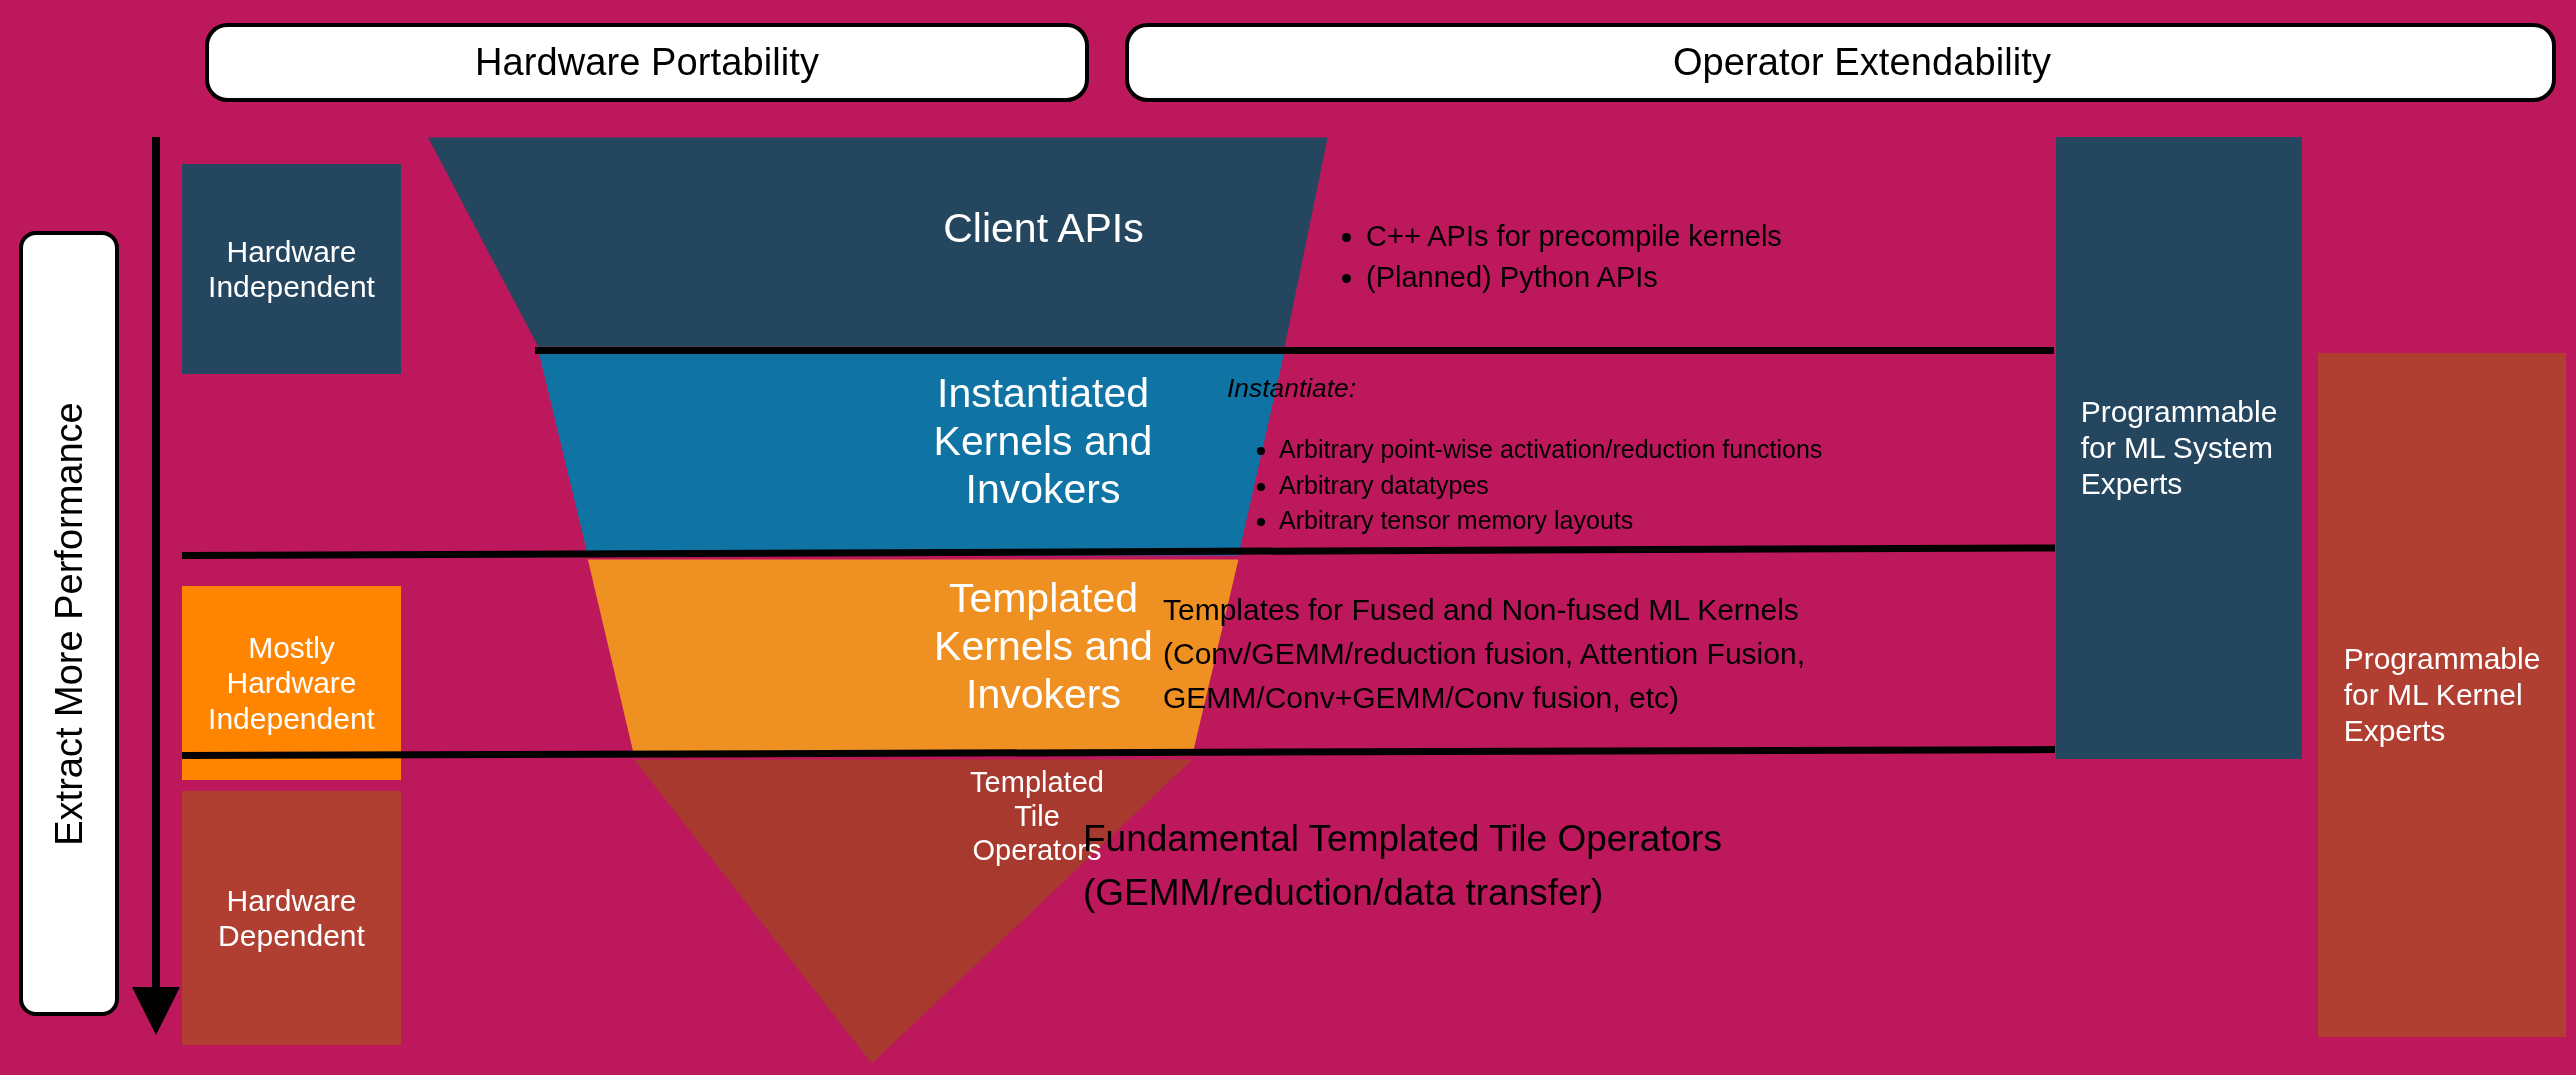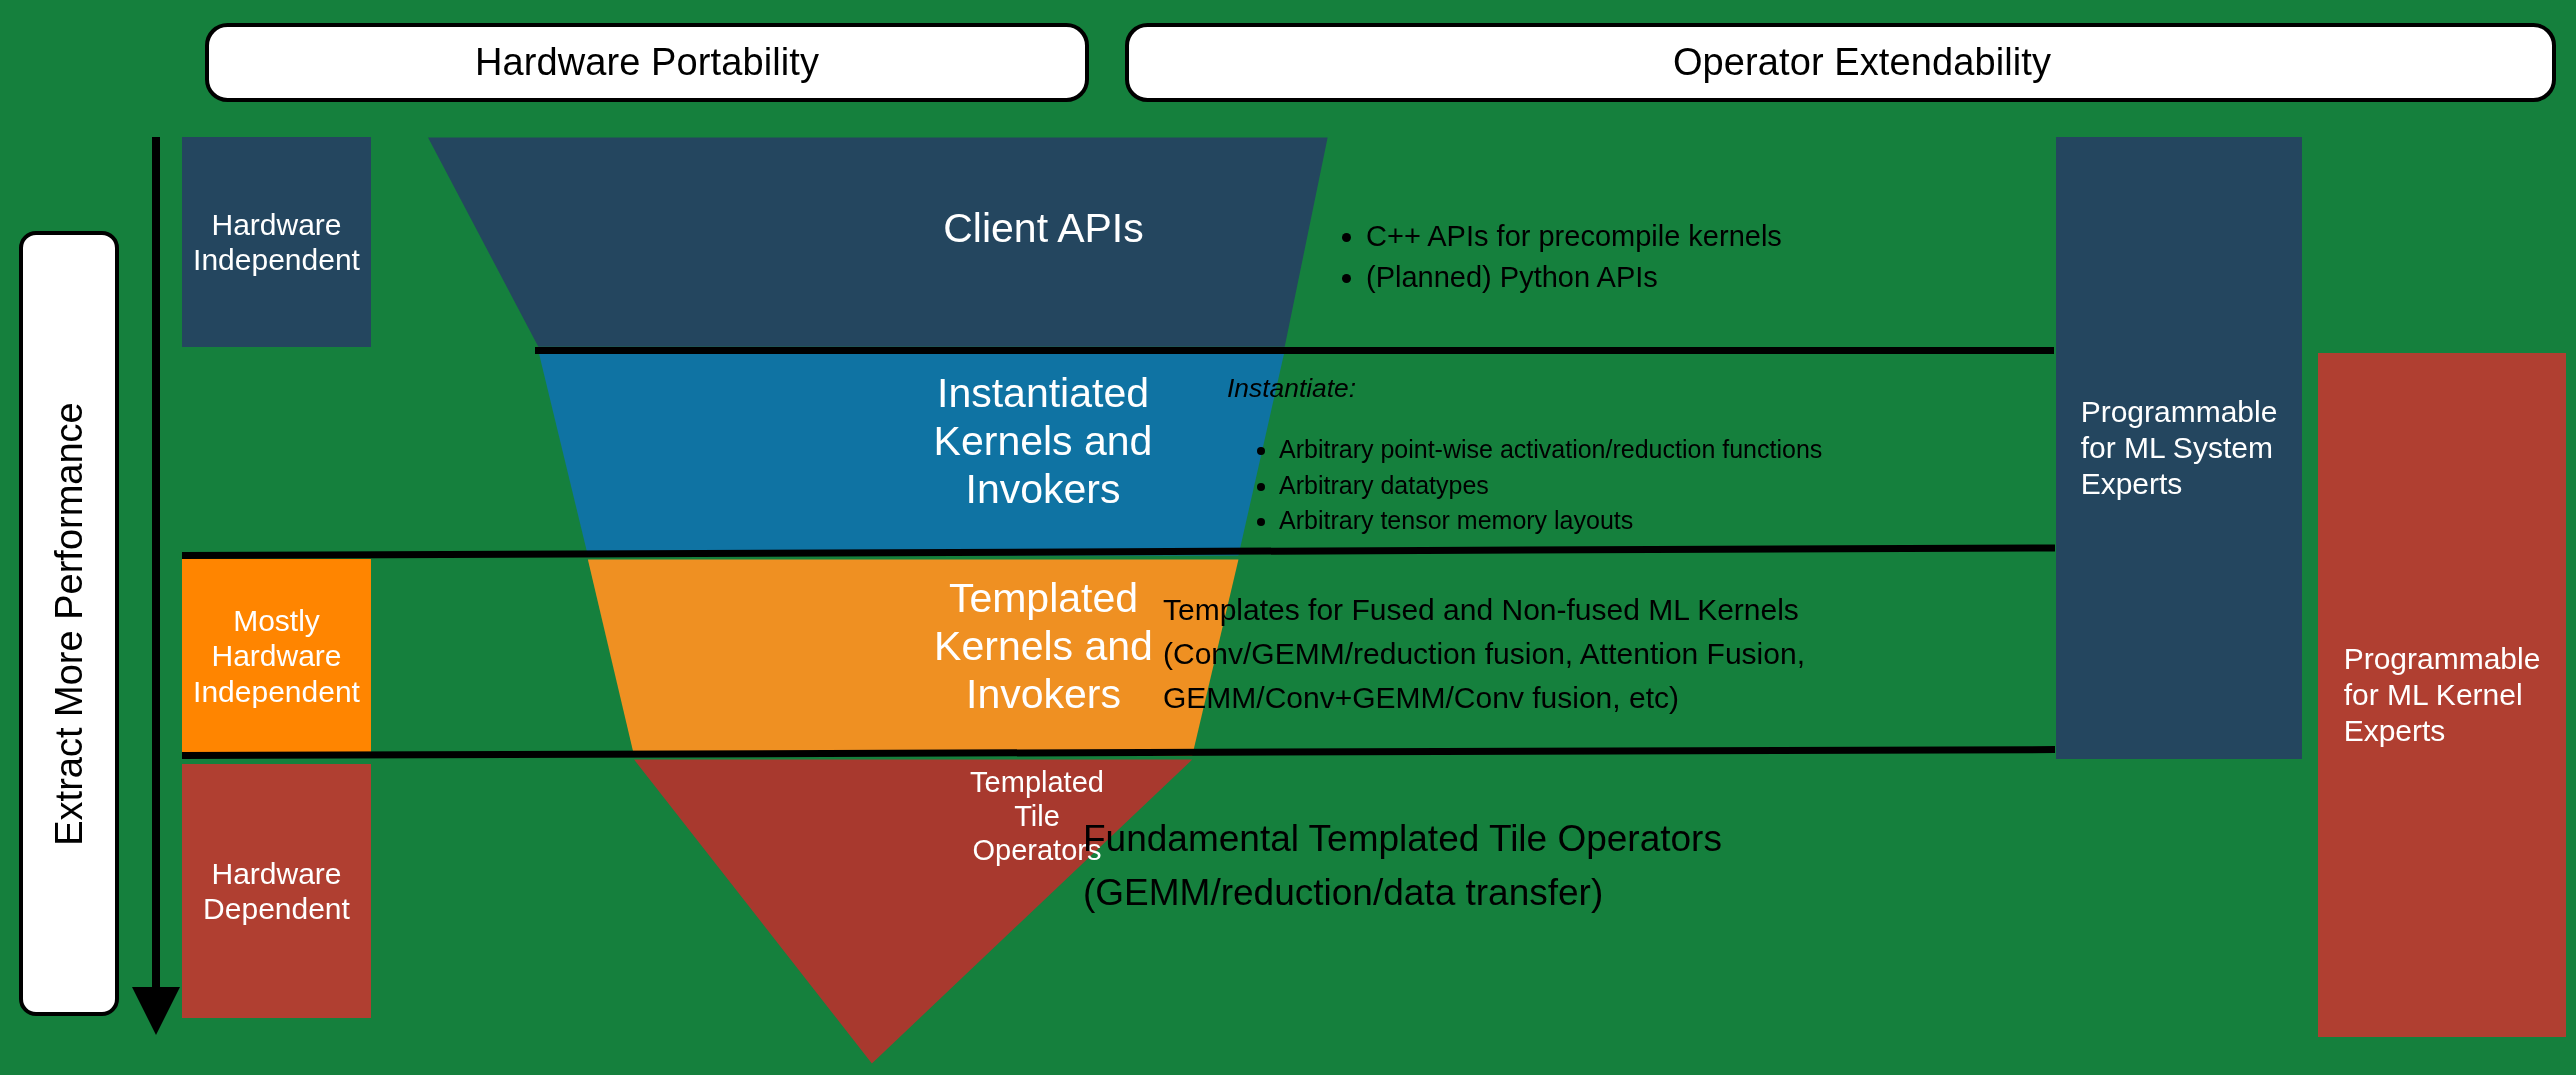--- a/index.html
+++ b/index.html
@@ -7,21 +7,21 @@
     padding: 0;
     background: #ffffff;
   }
   body {
     font-family: "Liberation Sans", sans-serif;
   }
   #stage {
     position: relative;
     width: 2576px;
     height: 1076px;
-    background: #15803d;
+    background: #be185d;
     overflow: hidden;
   }
 
   
   .pill {
     position: absolute;
     box-sizing: border-box;
     border: 4.6px solid #000000;
     border-radius: 22.5px;
     background: #ffffff;
@@ -74,30 +74,31 @@
     transform: translate(-50%, -50%) rotate(-90deg);
     white-space: nowrap;
     font-size: 38px;
     color: #000000;
   }
 
   
   .cat-bar {
     position: absolute;
     left: 182px;
-    width: 189px;
+    width: 219px;
     box-sizing: border-box;
     display: flex;
     align-items: center;
     justify-content: center;
     text-align: center;
     color: #ffffff;
     font-size: 30px;
     line-height: 1.18;
     padding: 0 5.3px;
+    margin-top: 27px;
   }
   #cat-hw-independent { top: 137px;  height: 210px; background: #24465f; }
   #cat-mostly-hw-indep { top: 559px;  height: 194px; background: #ff8500; }
   #cat-hw-dependent   { top: 764px; height: 254px; background: #b03f31; }
 
   
   #funnel { position: absolute; left: 0; top: 0; width: 2576px; height: 1076px; pointer-events: none; }
   .funnel-label {
     position: absolute;
     text-align: center;

